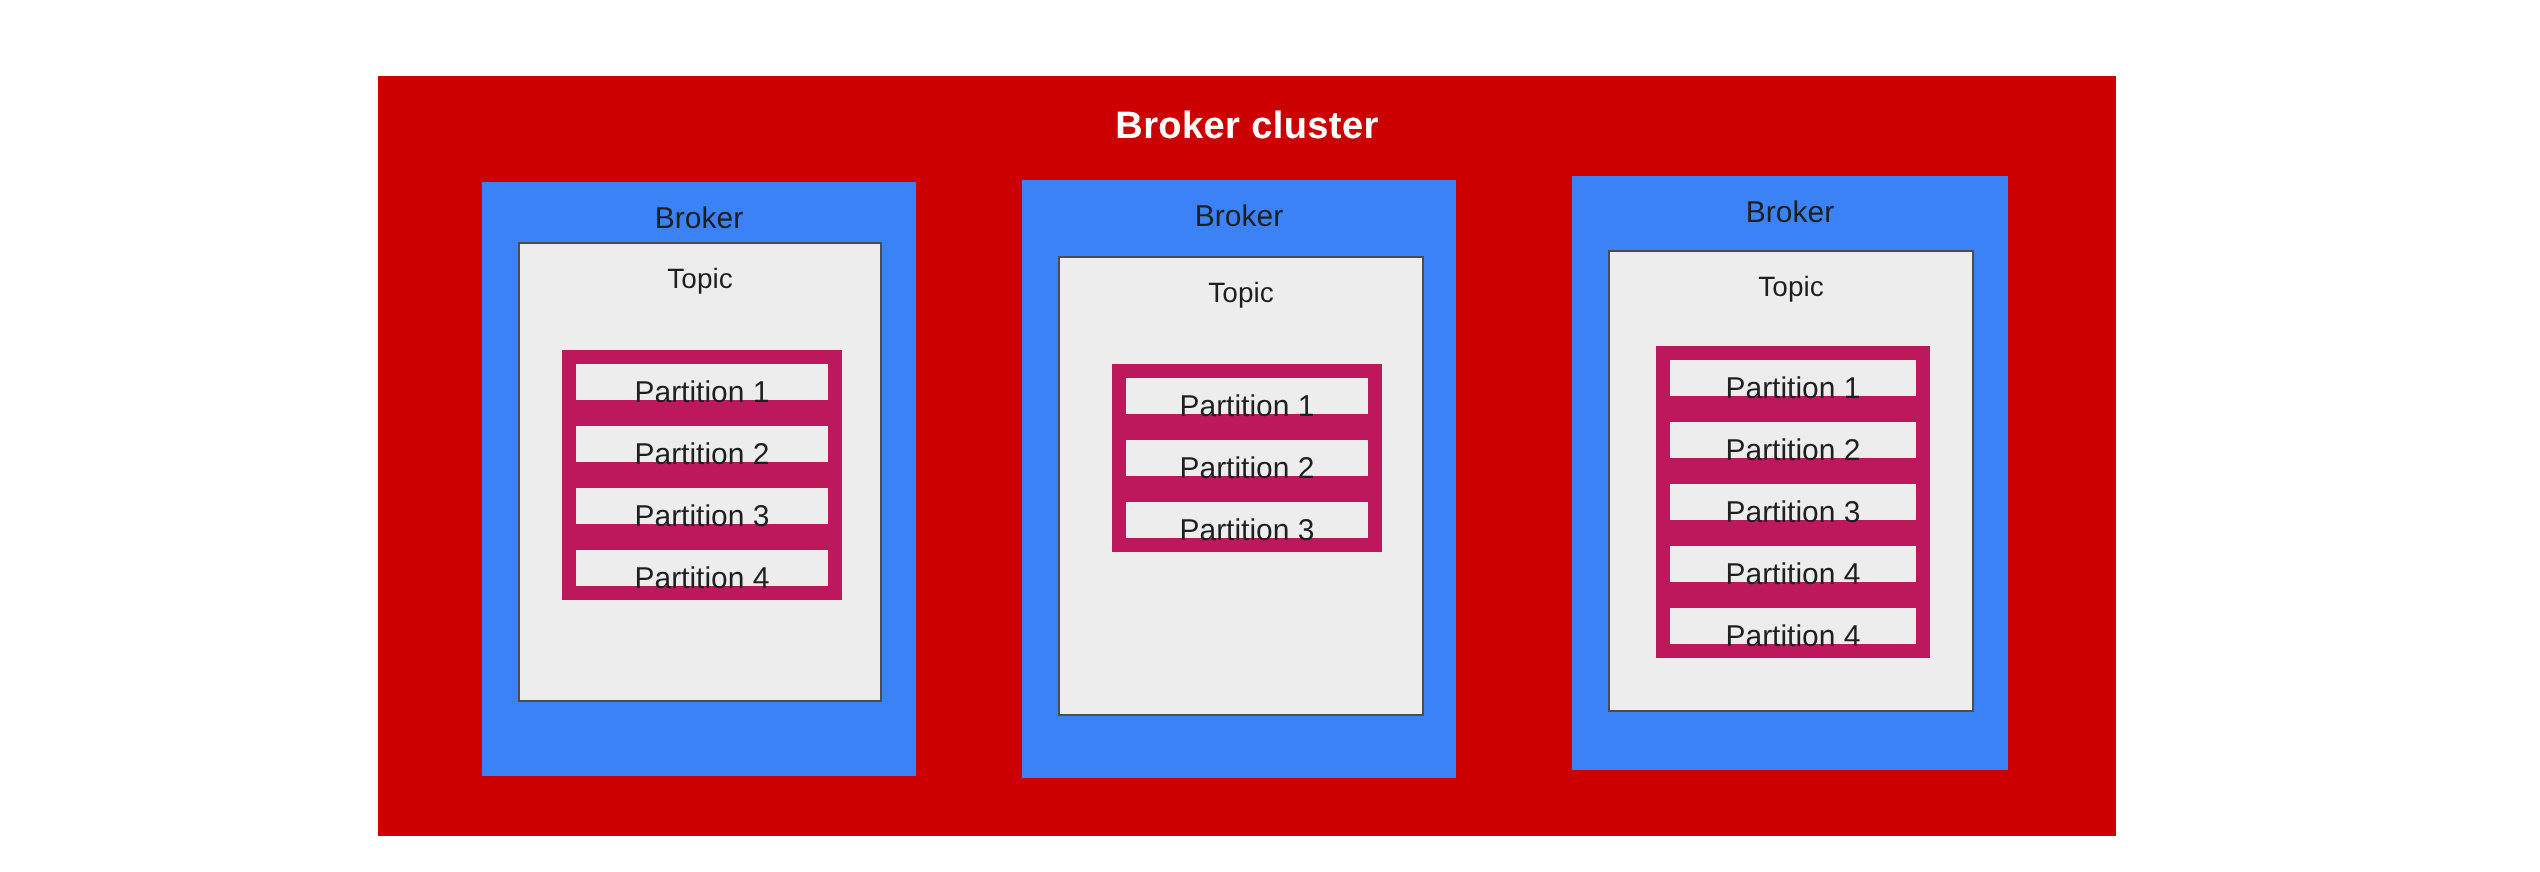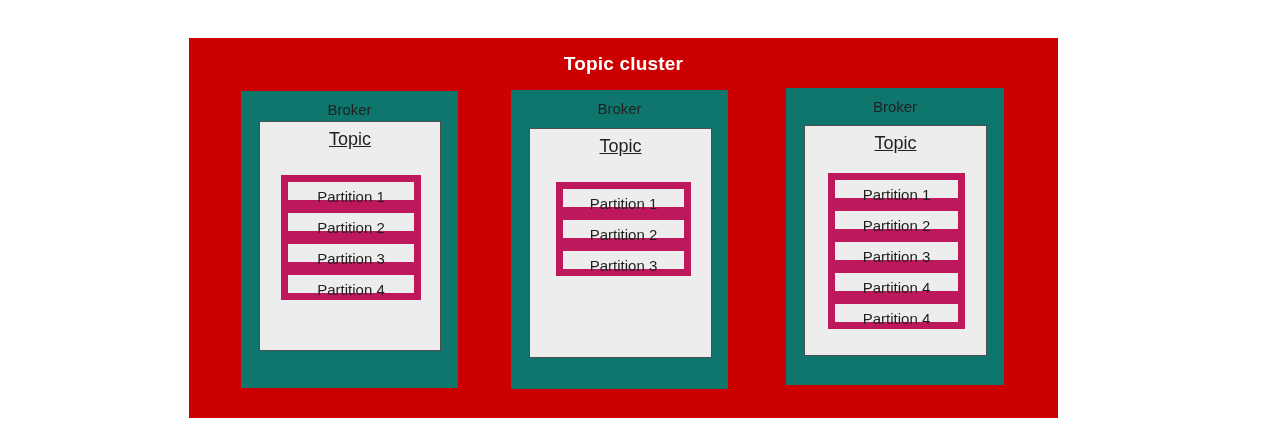--- a/index.html
+++ b/index.html
@@ -44,21 +44,21 @@
     font-size: 19px;
     font-weight: bold;
     letter-spacing: 0.2px;
     line-height: 24px;
     white-space: nowrap;
   }
 
   
   .broker {
     position: absolute;
-    background: #0f766e;
+    background: #3b82f6;
     box-sizing: border-box;
   }
   .broker-1 { left: 52px;  top: 53px; width: 217px; height: 297px; }
   .broker-2 { left: 322px; top: 52px; width: 217px; height: 299px; }
   .broker-3 { left: 597px; top: 50px; width: 218px; height: 297px; }
 
   .broker-label {
     position: absolute;
     left: 0;
     top: 9px;
@@ -81,24 +81,23 @@
   .topic-2 { left: 18px; top: 38px; width: 183px; height: 230px; }
   .topic-3 { left: 18px; top: 37px; width: 183px; height: 231px; }
 
   .topic-label {
     position: absolute;
     left: 0;
     top: 7px;
     width: 100%;
     text-align: center;
     color: #1f1f1f;
-    font-size: 18px;
+    font-size: 14px;
     line-height: 20px;
     white-space: nowrap;
-    text-decoration: underline;
   }
 
   
   .partitions {
     position: absolute;
     box-sizing: border-box;
   }
   .partitions-1 { left: 21px; top: 53px; width: 140px; }
   .partitions-2 { left: 26px; top: 53px; width: 135px; }
   .partitions-3 { left: 23px; top: 47px; width: 137px; }
@@ -117,21 +116,21 @@
   }
   .partition:first-child { margin-top: 0; }
 </style>
 </head>
 <body>
 
 <div id="canvas">
 
   <div class="cluster">
 
-    <div class="cluster-title">Topic cluster</div>
+    <div class="cluster-title">Broker cluster</div>
 
     <div class="broker broker-1">
       <div class="broker-label">Broker</div>
       <div class="topic topic-1">
         <div class="topic-label">Topic</div>
         <div class="partitions partitions-1">
           <div class="partition">Partition 1</div>
           <div class="partition">Partition 2</div>
           <div class="partition">Partition 3</div>
           <div class="partition">Partition 4</div>

